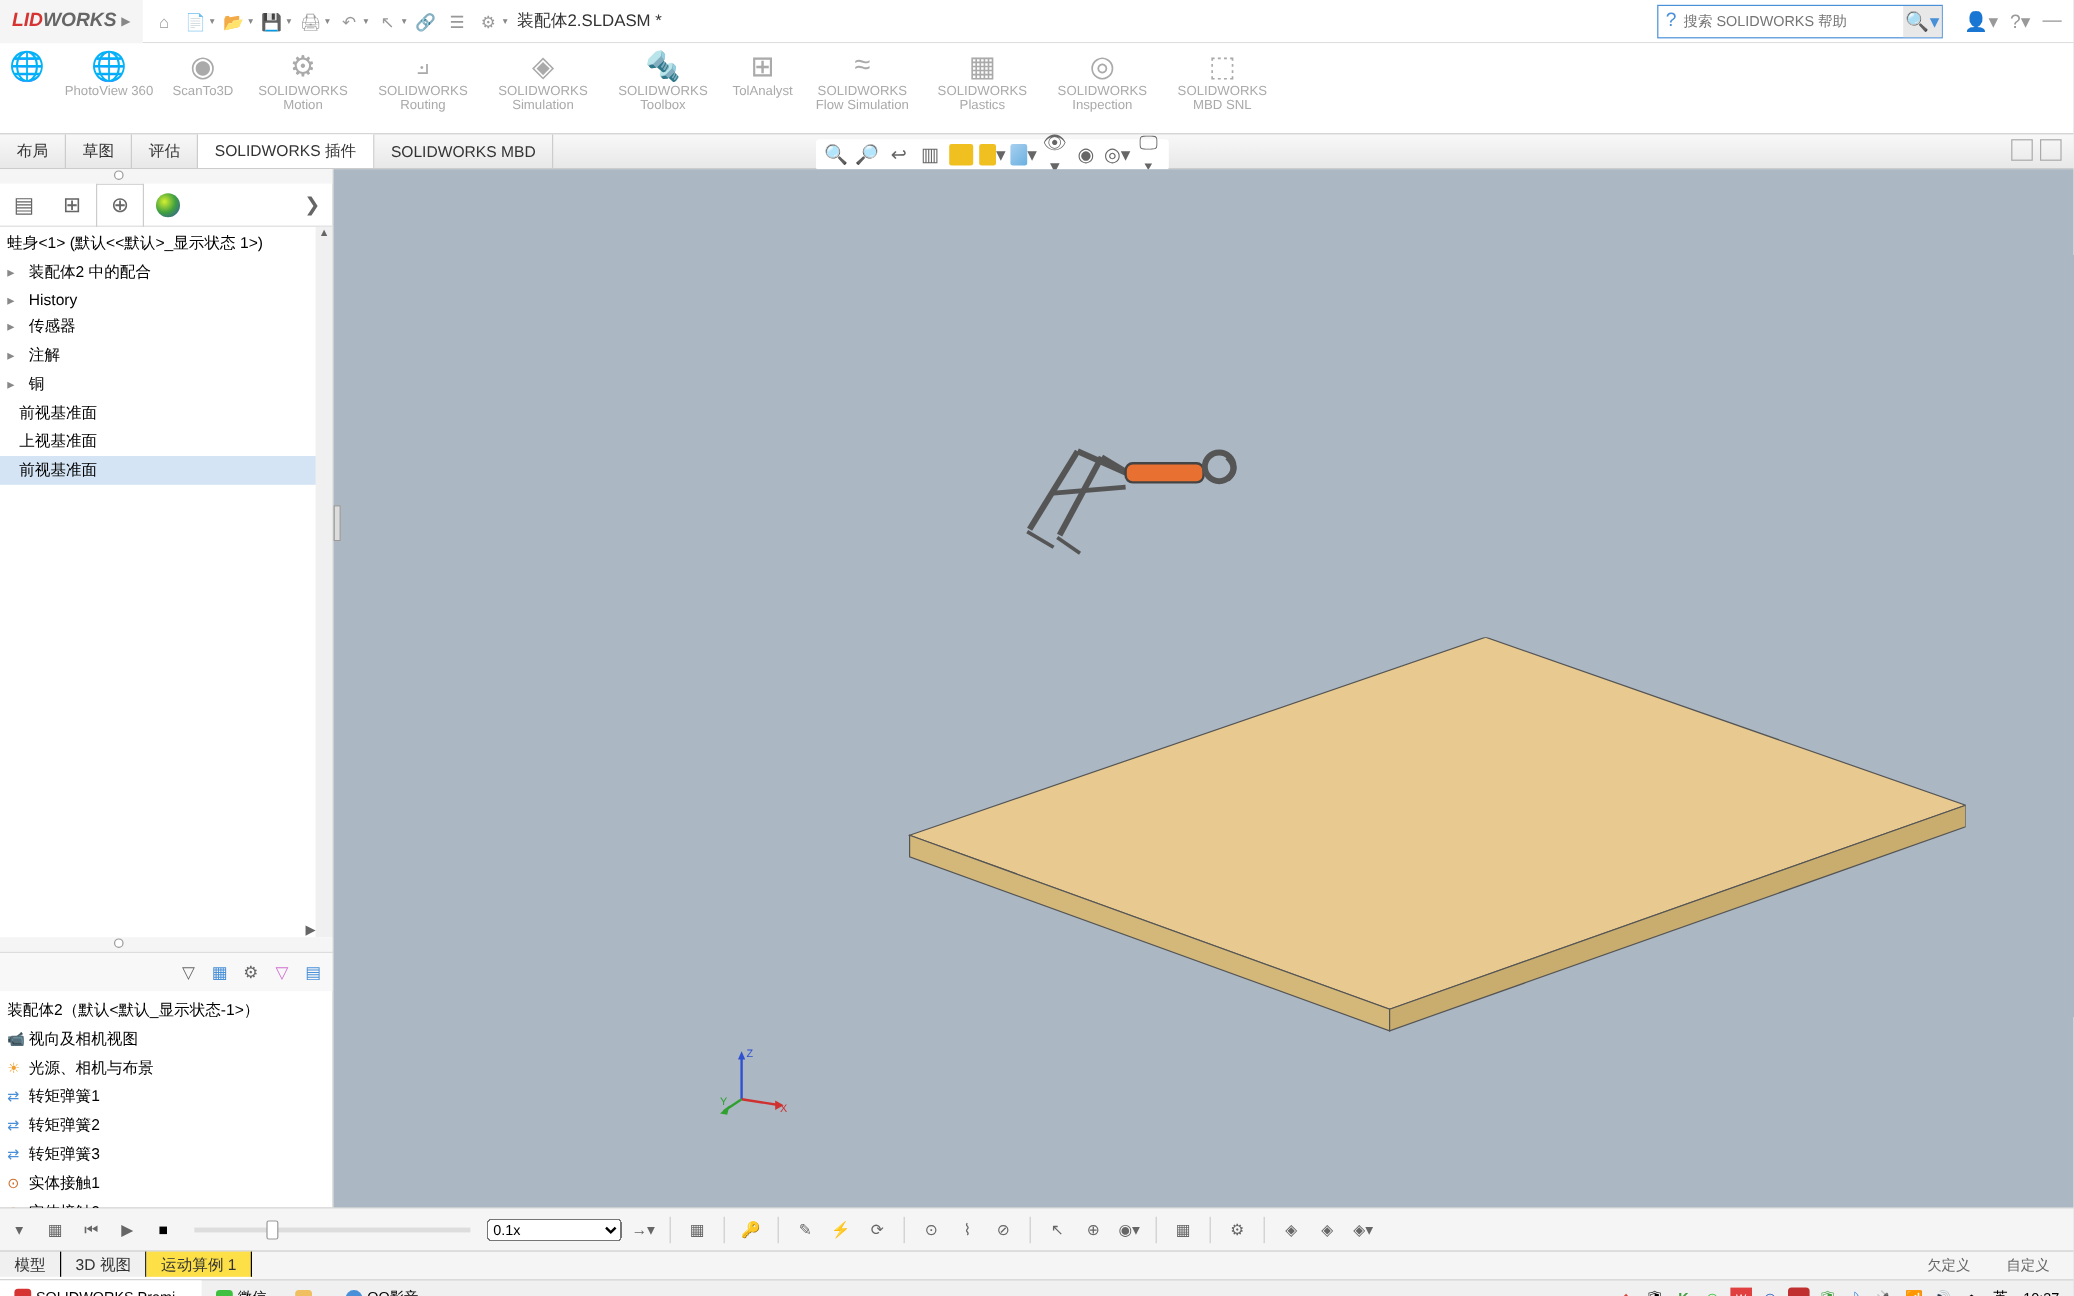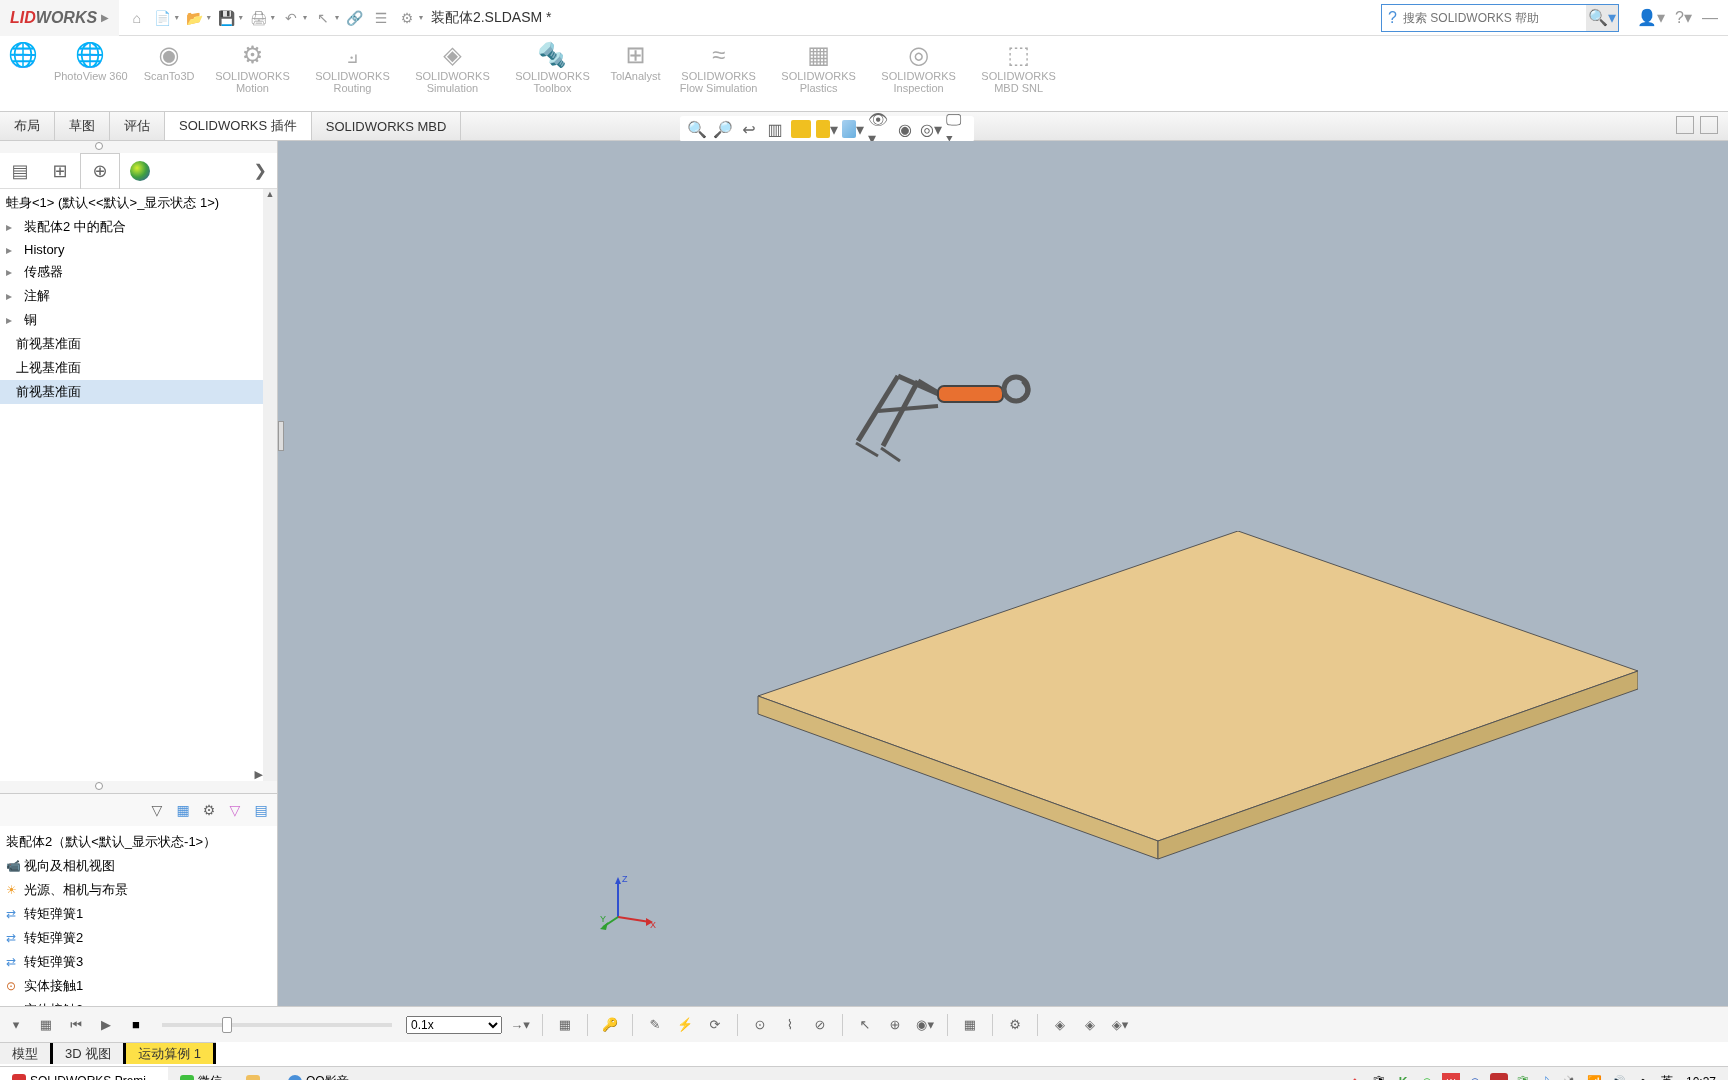--- a/index.html
+++ b/index.html
@@ -20,21 +20,21 @@
 .search-box input { border: none; outline: none; flex: 1; font-size: 12px; color: #0f766e; }
 .search-box .btn { background: #e8e8e8; width: 32px; height: 100%; display: flex; align-items: center; justify-content: center; color: #4a90d9; }
 .title-right { display: flex; gap: 10px; align-items: center; padding: 0 10px; color: #999; font-size: 16px; }
 
 
 .ribbon { height: 105px; background: #fff; border-bottom: 1px solid #ccc; display: flex; align-items: flex-start; padding: 4px 0; }
 .ribbon-item { display: flex; flex-direction: column; align-items: center; padding: 0 8px; color: #aaa; font-size: 11px; text-align: center; max-width: 100px; }
 .ribbon-item .icon { font-size: 24px; height: 30px; display: flex; align-items: center; }
 
 
-.tabs-row { height: 30px; background: linear-gradient(#f8f8f8,#e8e8e8); border-top: 1px solid #ccc; border-bottom: 1px solid #ccc; display: flex; align-items: stretch; position: relative; }
+.tabs-row { height: 30px; background: linear-gradient(#f8f8f8,#e8e8e8); border-top: 1px solid #ccc; border-bottom: 1px solid #ccc; display: flex; align-items: stretch; position: relative; text-align: center; }
 .tab { padding: 0 14px; display: flex; align-items: center; font-size: 13px; color: #333; border-right: 1px solid #ccc; cursor: pointer; }
 .tab.active { background: #fff; }
 .viewport-tools { position: absolute; left: 680px; top: 4px; display: flex; gap: 4px; background: #fff; padding: 2px 6px; border-radius: 3px; }
 .viewport-tools .icon { width: 22px; height: 22px; display: flex; align-items: center; justify-content: center; font-size: 16px; color: #666; cursor: pointer; }
 .viewport-tools .color-icon { background: #f0c020; border-radius: 2px; width: 20px; height: 18px; }
 .viewport-tools .cube { background: linear-gradient(135deg,#a8d0f0,#6ab0e0); width: 18px; height: 18px; border-radius: 2px; }
 .viewright { position: absolute; right: 10px; top: 4px; display: flex; gap: 6px; }
 .viewright .icon { width: 18px; height: 18px; border: 1px solid #aaa; }
 
 
@@ -66,26 +66,26 @@
 .triad-svg { width: 60px; height: 60px; }
 .model3d { position: absolute; left: 550px; top: 210px; }
 .board { position: absolute; left: 400px; top: 390px; }
 .panel-drag { position: absolute; left: 278px; top: 280px; width: 6px; height: 30px; background: #ddd; border: 1px solid #999; cursor: ew-resize; z-index: 5; }
 
 
 .motion-bar { height: 36px; background: #f5f5f5; border-top: 1px solid #ccc; display: flex; align-items: center; gap: 6px; padding: 0 4px; }
 .motion-bar .btn { width: 24px; height: 24px; display: flex; align-items: center; justify-content: center; color: #666; cursor: pointer; font-size: 13px; }
 .motion-bar .slider { flex: 0 0 230px; height: 4px; background: #ddd; position: relative; margin: 0 8px; }
 .motion-bar .slider .thumb { position: absolute; left: 60px; top: -6px; width: 10px; height: 16px; background: #fff; border: 1px solid #999; border-radius: 2px; }
-.motion-bar select { width: 96px; font-size: 12px; }
+.motion-bar select { width: 112px; font-size: 12px; }
 .motion-bar .sep { width: 1px; height: 22px; background: #ccc; margin: 0 4px; }
 
 
 .bottom-tabs { height: 22px; background: #f0f0f0; border-top: 1px solid #ccc; display: flex; align-items: stretch; font-size: 12px; }
-.bottom-tabs .tab { padding: 0 12px; border-right: 3px solid #000000; display: flex; align-items: center; }
+.bottom-tabs .tab { padding: 0 12px; border-right: 1px solid #000000; display: flex; align-items: center; }
 .bottom-tabs .tab.active { background: #fde047; }
 
 
 .status-bar { height: 24px; background: #f5f5f5; border-top: 1px solid #ccc; display: flex; align-items: center; font-size: 12px; color: #666; }
 .status-bar .right { margin-left: auto; display: flex; gap: 30px; padding: 0 20px; }
 
 
 .taskbar { height: 30px; background: #f0f0f0; border-top: 1px solid #ccc; display: flex; align-items: center; font-size: 12px; }
 .task-item { padding: 0 12px; height: 100%; display: flex; align-items: center; gap: 4px; cursor: pointer; }
 .task-item.active { background: #fff; border-bottom: 2px solid #3090e0; }
@@ -384,20 +384,26 @@
   <span class="btn">◈</span>
   <span class="btn">◈▾</span>
 </div>
 
 <div style="display:flex;height:24px;">
   <div class="bottom-tabs" style="flex:0 0 auto">
     <div class="tab">模型</div>
     <div class="tab">3D 视图</div>
     <div class="tab active">运动算例 1</div>
   </div>
+  <div class="status-bar" style="flex:1">
+    <div class="right">
+      <span>欠定义</span>
+      <span>自定义</span>
+    </div>
+  </div>
 </div>
 
 <div class="taskbar">
   <div class="task-item active">
       <span class="dot" style="background:#d63333"></span>
       <span>SOLIDWORKS Premi...</span>
     </div>
   <div class="task-item">
       <span class="dot" style="background:#40c040"></span>
       <span>微信</span>

